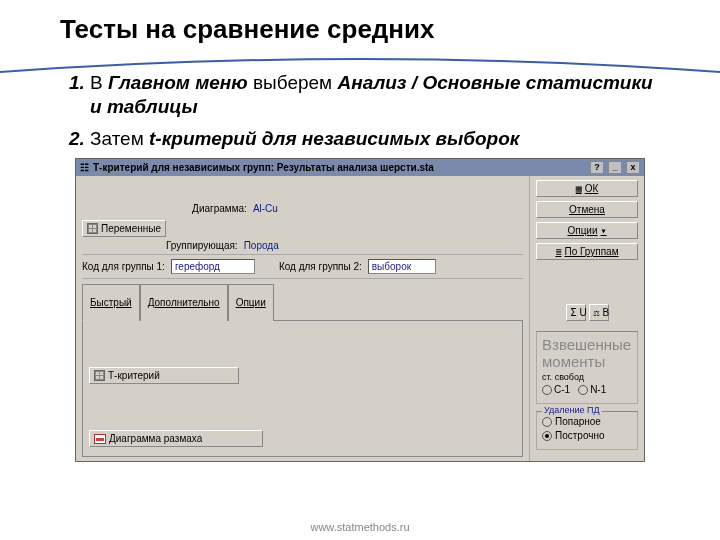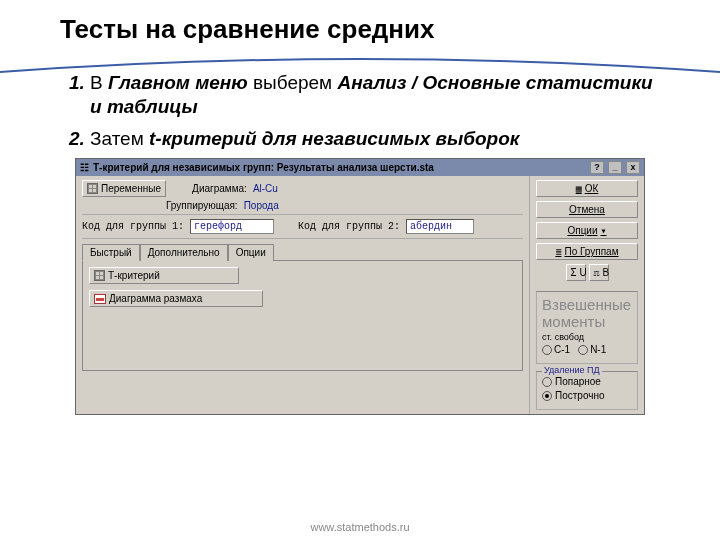--- a/index.html
+++ b/index.html
@@ -16,28 +16,28 @@
   
   .app-window { margin: 6px auto 0 auto; width: 570px; background: #d4d0c8; border: 1px solid #666; font-family: Tahoma, Arial, sans-serif; font-size: 10px; color: #000; }
   .titlebar { background: linear-gradient(90deg,#3a4a8a,#5a7aba); color: #000; padding: 2px 4px; display: flex; align-items: center; gap: 4px; font-weight: bold; background:#7b8aaa;}
   .titlebar .tb-text { flex: 1; font-size: 10px; font-weight: bold; color:#000;}
   .win-btn { width: 14px; height: 13px; background: #c0c0c0; border: 1px solid #888; display: flex; align-items: center; justify-content: center; font-size: 9px; line-height: 1; color: #000; }
   .app-body { display: flex; }
   .left-pane { flex: 1; padding: 4px 6px; }
   .right-pane { width: 115px; padding: 4px 6px; border-left: 1px solid #aaa; display: flex; flex-direction: column; gap: 4px; }
   
   .btn3d { background: #d4d0c8; border: 1px solid #888; border-top-color: #fff; border-left-color: #fff; padding: 2px 4px; display: inline-flex; align-items: center; gap: 3px; font-size: 10px; text-decoration: underline; cursor: default; }
-  .btn3d.no-ul { text-decoration: none; }
+  .btn3d.no-ul { text-decoration: none; margin-top: 40px; }
   .row { display: flex; align-items: center; gap: 6px; margin-bottom: 3px; }
   .lbl { font-size: 10px; }
   .link { color: #0a1a8a; }
   .input-box { background: #fff; border: 1px solid #888; border-top-color:#555; border-left-color:#555; height: 15px; padding: 1px 3px; font-size: 10px; color: #1a1a8a; display:inline-flex; align-items:center; }
   
   .tabrow { display: flex; gap: 0; margin-top: 4px; border-bottom: 1px solid #888; }
-  .tab { border: 1px solid #888; border-bottom: none; padding: 2px 7px; font-size: 10px; background:#d4d0c8; position:relative; top:1px;}
+  .tab { border: 1px solid #888; border-bottom: none; padding: 12px 7px; font-size: 10px; background:#d4d0c8; position:relative; top:1px;text-decoration:underline;}
   .tab.active { background: #d4d0c8; font-weight: normal; border-bottom:1px solid #d4d0c8;}
   
   .pane-box { border:1px solid #888; border-top:none; padding:6px; min-height:110px;}
   .group-box { border:1px solid #aaa; border-top-color:#888; margin-top:3px; padding: 4px 5px 5px 5px; position:relative;}
   .group-box .legend { position:absolute; top:-7px; left:5px; background:#d4d0c8; padding:0 2px; font-size:9px; color:#1a1a8a;}
   
   .footer { position: absolute; bottom: 6px; left: 0; width: 720px; text-align: center; font-size: 11px; color: #888; line-height: 1.2; }
   .icon-grid { width:11px; height:11px; background:linear-gradient(#888 1px,transparent 1px),linear-gradient(90deg,#888 1px,transparent 1px); background-size:4px 4px; border:1px solid #666;}
   .icon-red { width:12px; height:10px; border:1px solid #a33; background:#fff; display:inline-block;}
   .icon-red::before{content:"";display:block;width:8px;height:3px;background:#c44;margin:3px auto 0;}
@@ -84,26 +84,26 @@
             </span>
           <span style="width:14px"></span>
           <span class="lbl">Диаграмма:</span>
           <span class="lbl link">Al-Cu</span>
         </div>
         <div class="row">
           <span style="width:78px"></span>
           <span class="lbl">Группирующая:</span>
           <span class="lbl link">Порода</span>
         </div>
-        <div class="row" style="border-top:1px solid #aaa;border-bottom:1px solid #aaa;padding:4px 0;font-family:Liberation Mono, monospace;">
+        <div class="row" style="border-top:1px solid #aaa;border-bottom:1px solid #aaa;padding:4px 0;">
           <span class="lbl">Код для группы 1:</span>
           <span class="input-box" style="width:84px">герефорд</span>
           <span style="width:12px"></span>
           <span class="lbl">Код для группы 2:</span>
-          <span class="input-box" style="width:68px">абердин</span>
+          <span class="input-box" style="width:68px">выборок</span>
         </div>
         <div class="tabrow">
           <div class="tab active">Быстрый</div>
           <div class="tab">Дополнительно</div>
           <div class="tab">Опции</div>
         </div>
         <div class="pane-box">
           <div class="row">
             <span class="btn3d no-ul" style="width:150px">
                 <span class="icon-grid"></span> 

